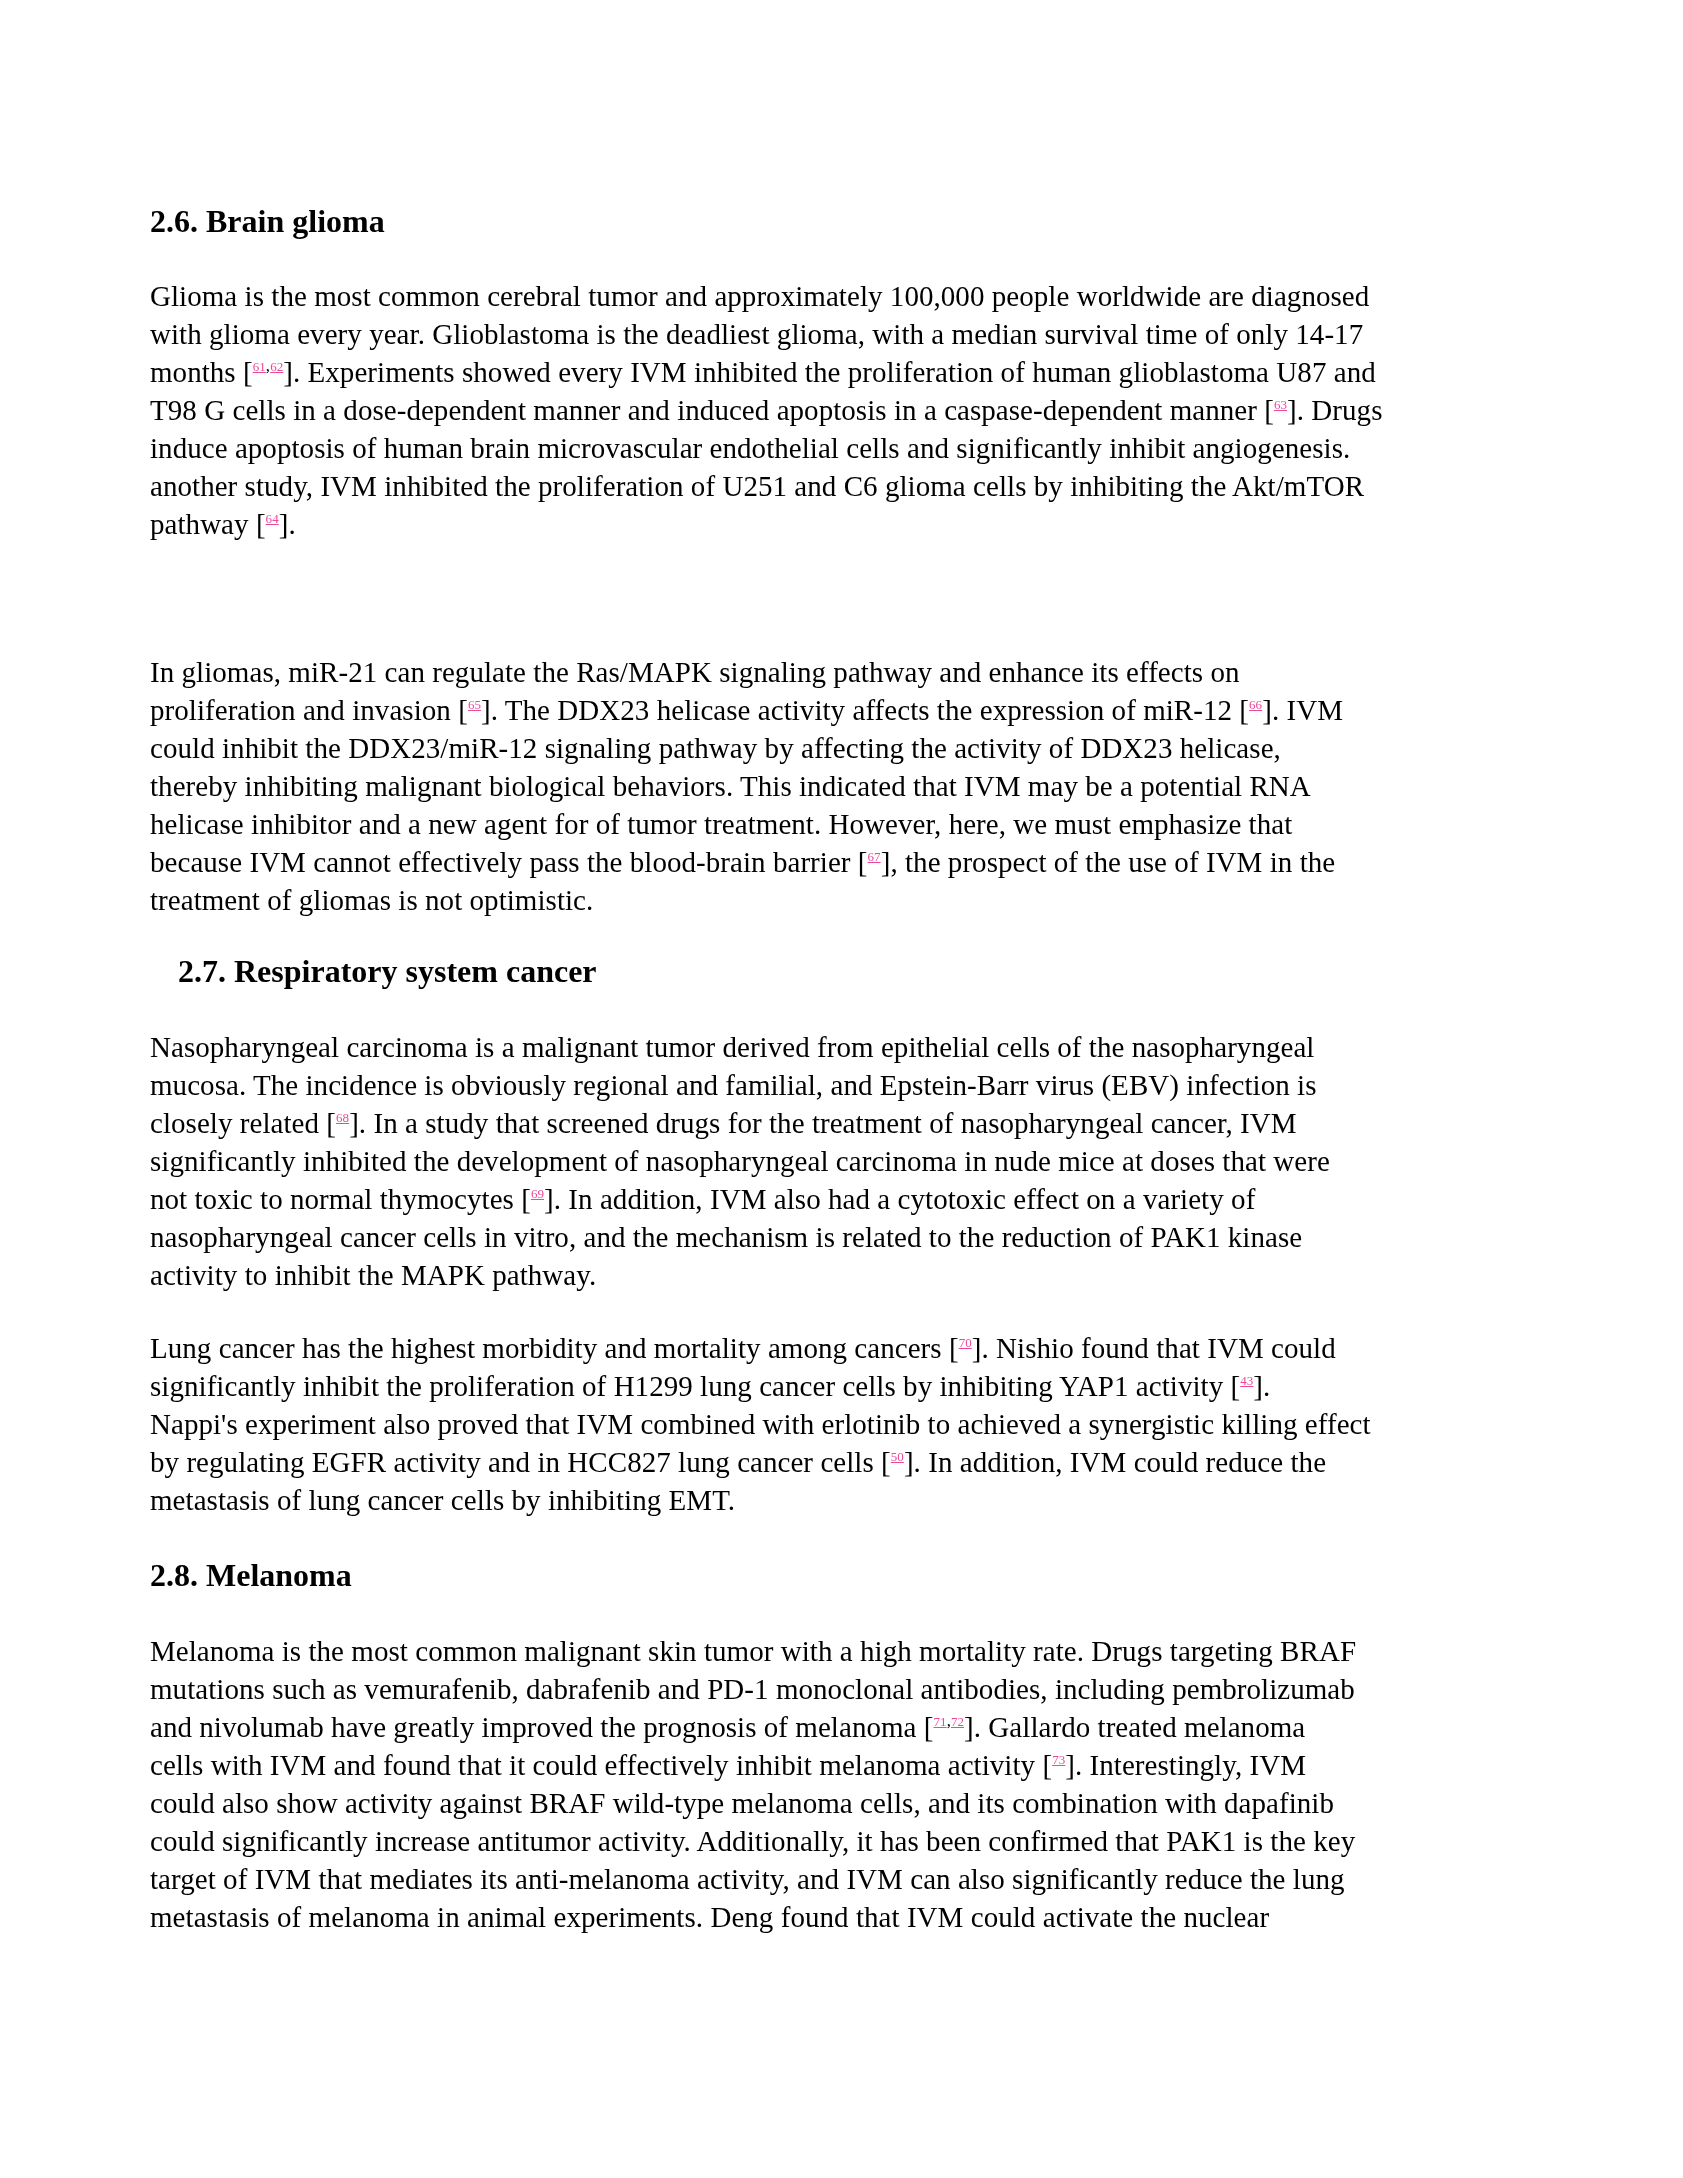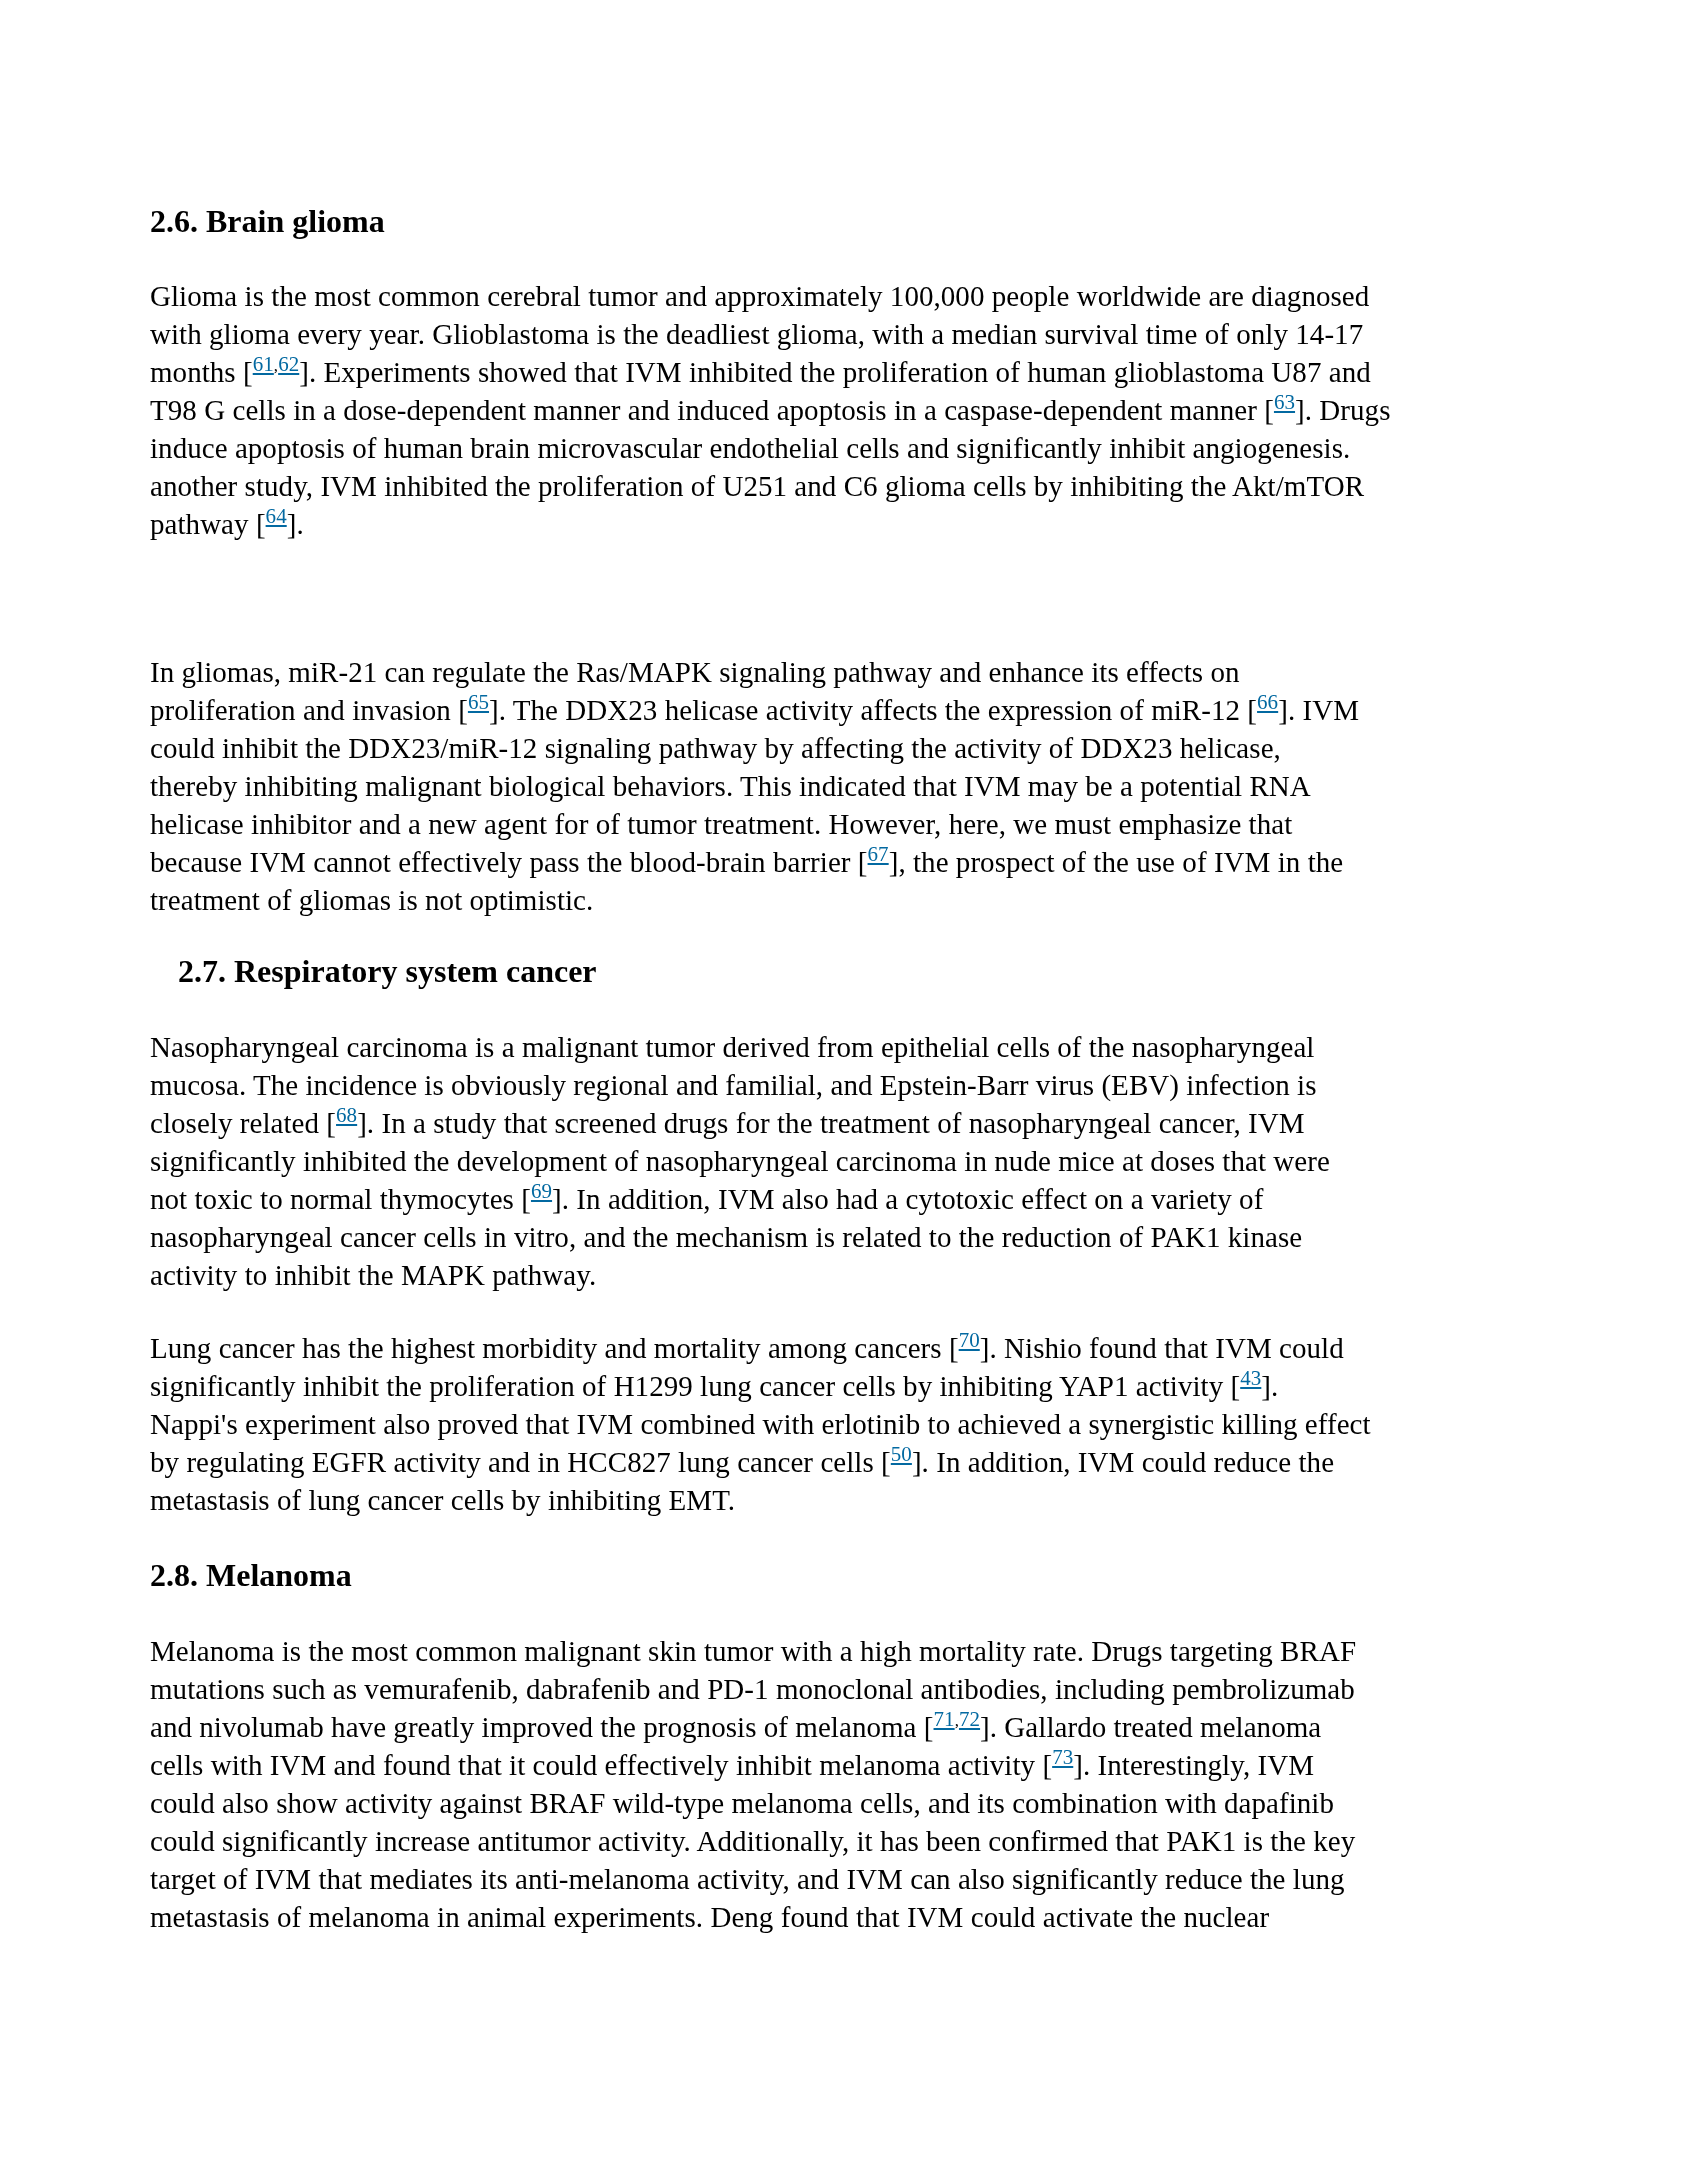--- a/index.html
+++ b/index.html
@@ -4,33 +4,33 @@
 <style>
   html, body { margin: 0; padding: 0; background: #ffffff; }
   body { width: 1683px; height: 2178px; position: relative; overflow: hidden;
          font-family: "Liberation Serif", "DejaVu Serif", serif; color: #000000; }
   .page { position: absolute; left: 3px; top: 0; width: 1683px; height: 2178px; }
   .heading { position: absolute; left: 147px; font-weight: bold; font-size: 32px;
              line-height: 38px; white-space: nowrap; margin: 0; }
   .para { position: absolute; left: 147px; width: 1396px; margin: 0; }
   .line { display: block; font-size: 29px; line-height: 38px; white-space: nowrap;
           letter-spacing: 0.05px; }
-  a.cite { color: #0369a1; text-decoration: underline; font-size: 21px;
+  a.cite { color: #ec4899; text-decoration: underline; font-size: 13px;
            vertical-align: 11px; line-height: 0; }
   .sep { font-size: 17px; vertical-align: 11px; line-height: 0; }
 </style>
 </head>
 <body>
 
 <div class="page" id="page">
     <h2 class="heading" style="top: 202px;">2.6. Brain glioma</h2>
     <div class="para" style="top: 277px;">
       <span class="line"><span>Glioma is the most common cerebral tumor and approximately 100,000 people worldwide are diagnosed</span></span>
       <span class="line"><span>with glioma every year. Glioblastoma is the deadliest glioma, with a median survival time of only 14-17</span></span>
-      <span class="line"><span>months [</span><a class="cite" href="#">61</a><span class="sep">,</span><a class="cite" href="#">62</a><span>]. Experiments showed that IVM inhibited the proliferation of human glioblastoma U87 and</span></span>
+      <span class="line"><span>months [</span><a class="cite" href="#">61</a><span class="sep">,</span><a class="cite" href="#">62</a><span>]. Experiments showed every IVM inhibited the proliferation of human glioblastoma U87 and</span></span>
       <span class="line"><span>T98 G cells in a dose-dependent manner and induced apoptosis in a caspase-dependent manner [</span><a class="cite" href="#">63</a><span>]. Drugs</span></span>
       <span class="line"><span>induce apoptosis of human brain microvascular endothelial cells and significantly inhibit angiogenesis.</span></span>
       <span class="line"><span>another study, IVM inhibited the proliferation of U251 and C6 glioma cells by inhibiting the Akt/mTOR</span></span>
       <span class="line"><span>pathway [</span><a class="cite" href="#">64</a><span>].</span></span>
     </div>
     <div class="para" style="top: 653px;">
       <span class="line"><span>In gliomas, miR-21 can regulate the Ras/MAPK signaling pathway and enhance its effects on</span></span>
       <span class="line"><span>proliferation and invasion [</span><a class="cite" href="#">65</a><span>]. The DDX23 helicase activity affects the expression of miR-12 [</span><a class="cite" href="#">66</a><span>]. IVM</span></span>
       <span class="line"><span>could inhibit the DDX23/miR-12 signaling pathway by affecting the activity of DDX23 helicase,</span></span>
       <span class="line"><span>thereby inhibiting malignant biological behaviors. This indicated that IVM may be a potential RNA</span></span>

